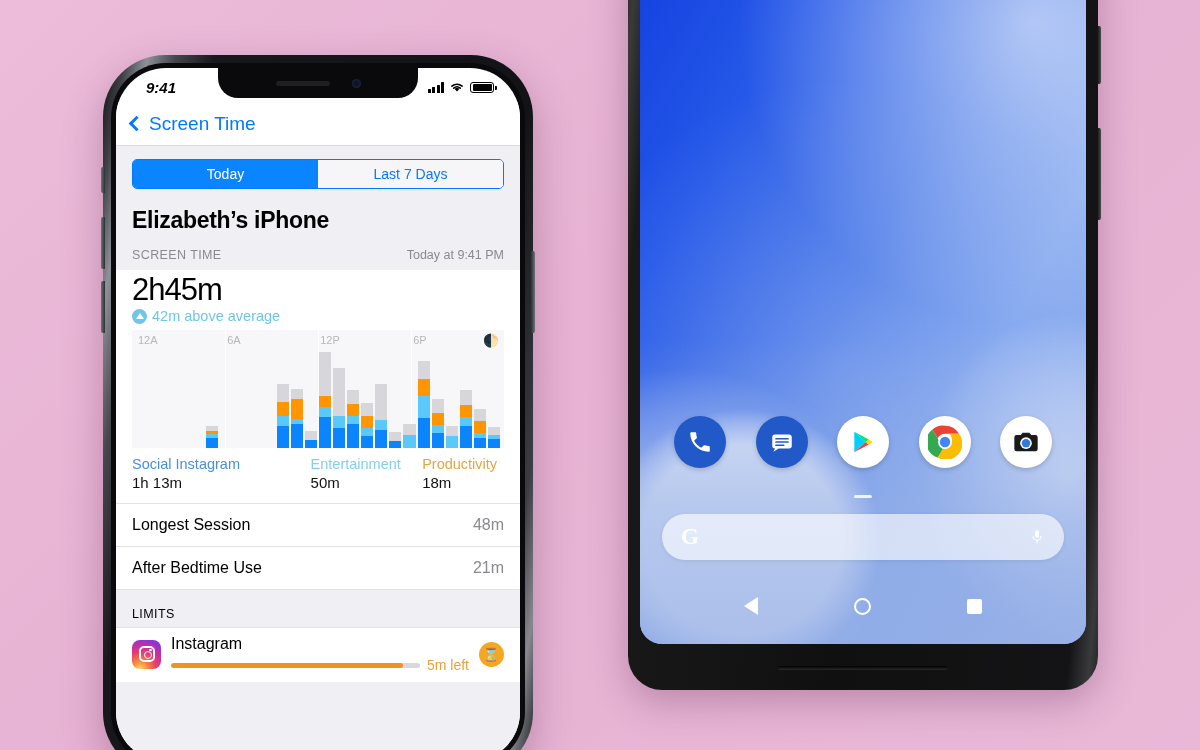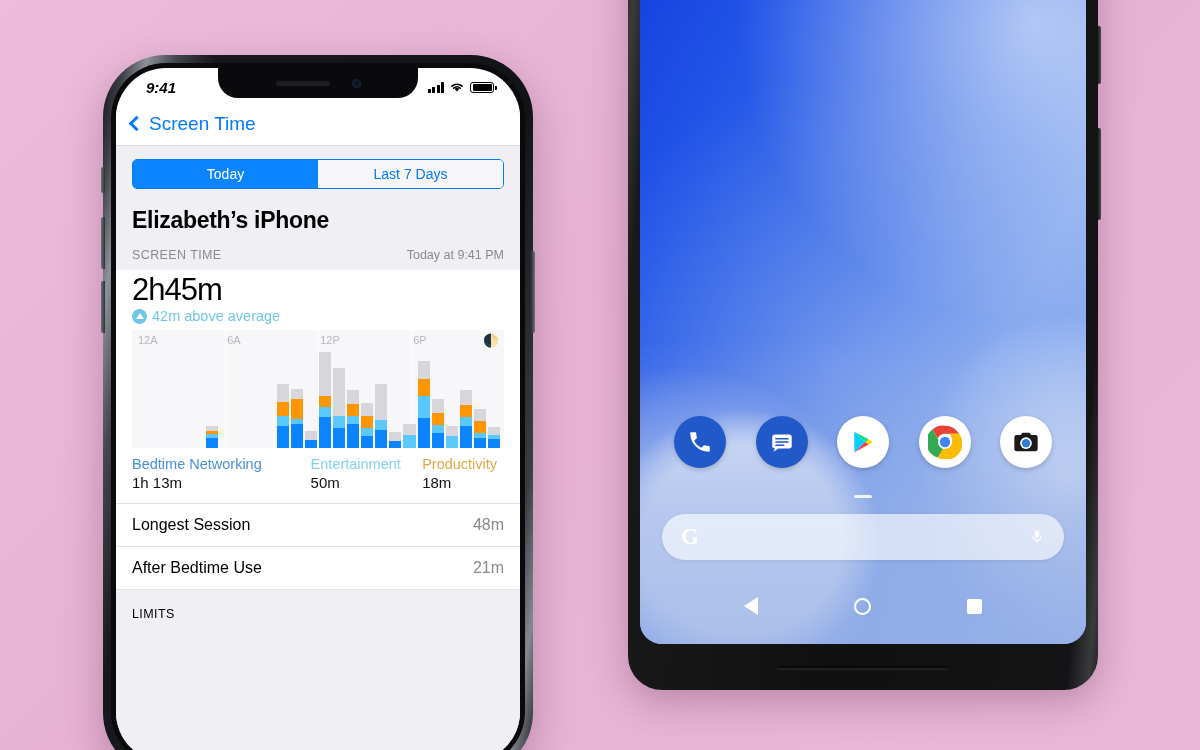--- a/index.html
+++ b/index.html
@@ -448,21 +448,21 @@
                   <div class="bar">
                     <div class="seg-g" style="height: 8.33333%;"></div>
                     <div class="seg-l" style="height: 4.16667%;"></div>
                     <div class="seg-b" style="height: 9.375%;"></div>
                   </div>
                 </div>
             </div>
 
             <div class="legend">
               <div class="leg" style="width:48%">
-                <div class="name" style="color:#4a90d9">Bedtime Networking</div>
+                <div class="name" style="color:#4a90d9">Social Instagram</div>
                 <div class="val">1h 13m</div>
               </div>
               <div class="leg" style="width:30%">
                 <div class="name" style="color:#86cfee">Entertainment</div>
                 <div class="val">50m</div>
               </div>
               <div class="leg" style="width:22%">
                 <div class="name" style="color:#e0a843">Productivity</div>
                 <div class="val">18m</div>
               </div>
@@ -473,20 +473,35 @@
             <span>Longest Session</span>
             <span class="rv">48m</span>
           </div>
           <div class="list-row">
             <span>After Bedtime Use</span>
             <span class="rv">21m</span>
           </div>
 
           <div class="limits-hdr">LIMITS</div>
 
+          <div class="app-row">
+            <div class="ig-icon">
+                <span class="sq"></span>
+              </div>
+            <div class="app-main">
+              <div class="app-name">Instagram</div>
+              <div class="prog-line">
+                <div class="prog">
+                    <span id="ig-prog" style="width: 93%;"></span>
+                  </div>
+                <div class="left-txt">5m left</div>
+              </div>
+            </div>
+            <div class="hourglass">⌛</div>
+          </div>
 
         </div>
       </div>
     </div>
   </div>
 
   <div id="android">
     <div class="abtn" style="top:86px;height:58px;"></div>
     <div class="abtn" style="top:188px;height:92px;"></div>
 

